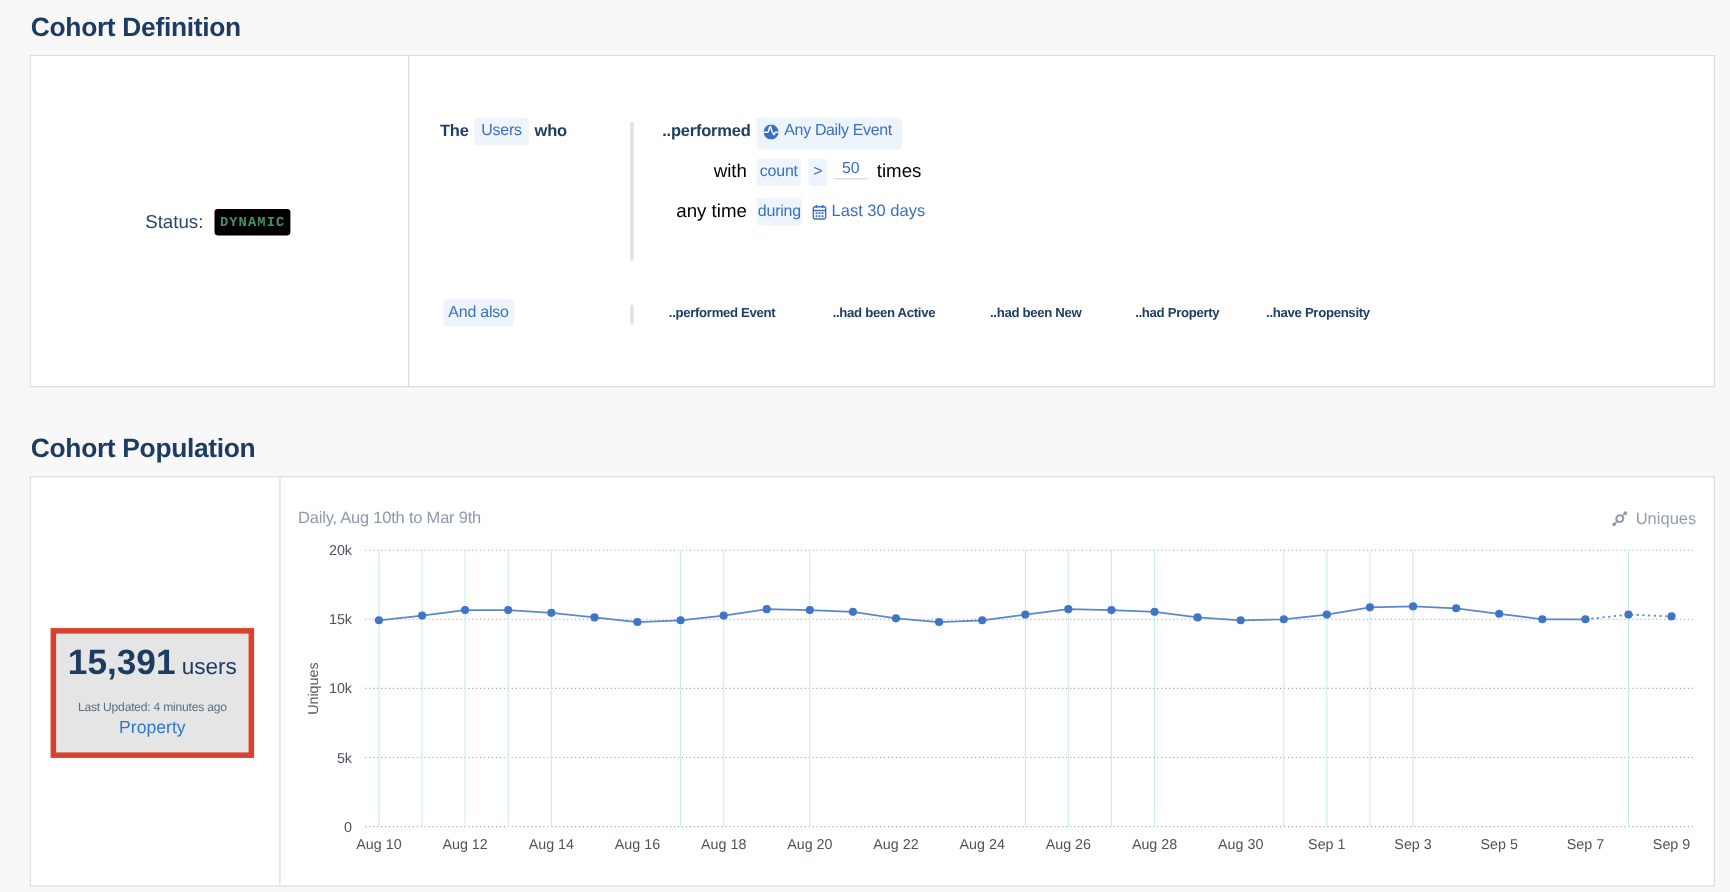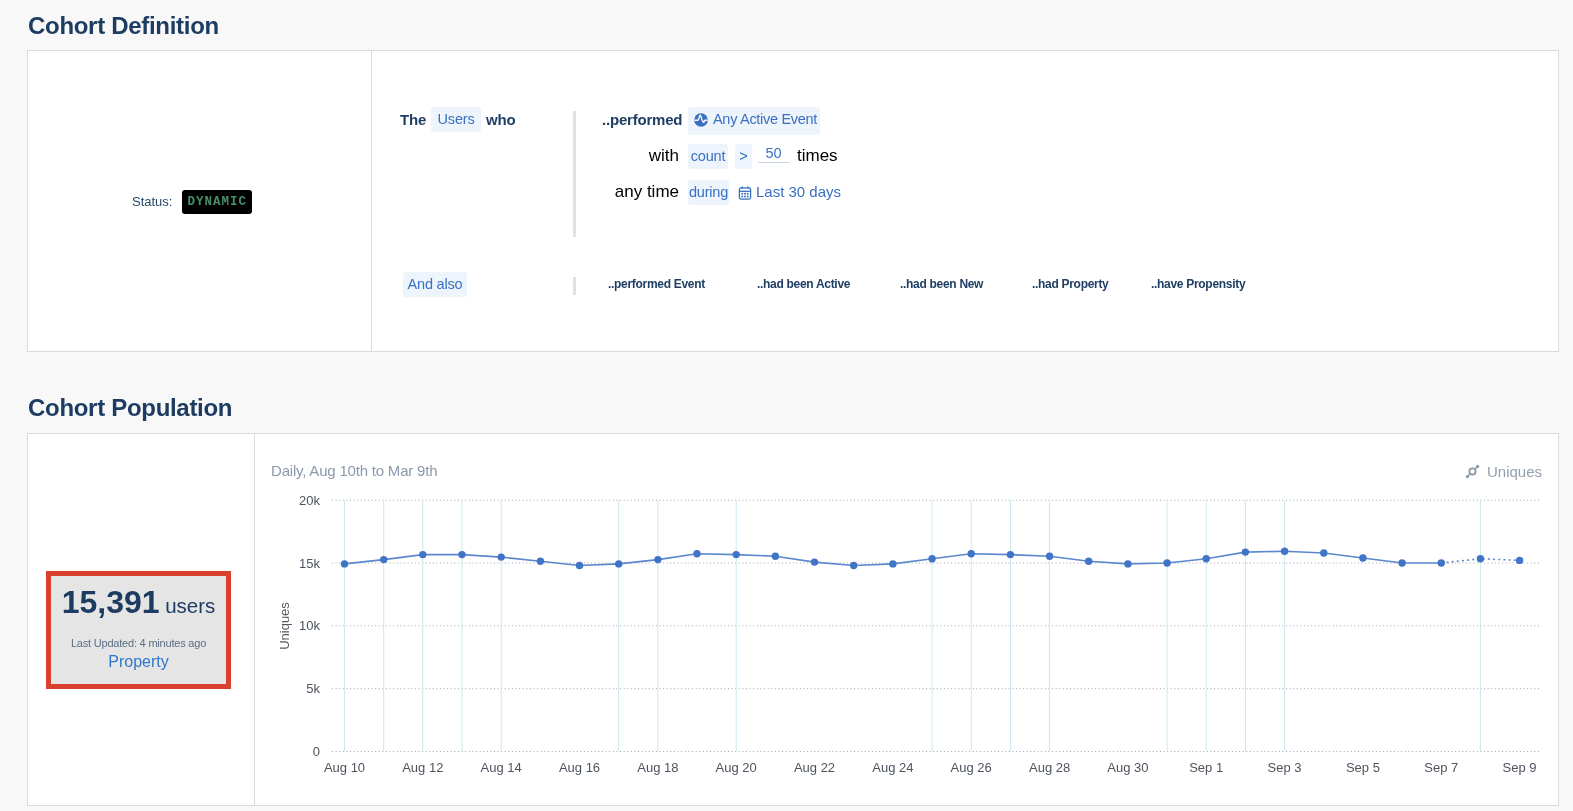--- a/index.html
+++ b/index.html
@@ -17,38 +17,38 @@
 .chart{position:absolute;left:0;top:0;}
 </style></head>
 <body>
 <div class="page">
 
 <div class="h1" style="top:12px;">Cohort Definition</div>
 <div class="box" style="left:27px;top:50px;width:1532px;height:302px;"></div>
 <div class="abs" style="left:371px;top:51px;width:1px;height:300px;background:#d6dbe0;"></div>
 
 <div class="row" style="left:132px;top:189px;height:25px;">
-  <span style="color:#29486b;font-size:13px;">Status:</span>
+  <span style="color:#29486b;font-size:17px;">Status:</span>
   <span style="margin-left:10px;display:inline-block;background:#000000;color:#48906a;border-radius:3px;font-family:'Liberation Mono',monospace;font-weight:bold;font-size:12.5px;letter-spacing:1px;padding:5px 5px;">DYNAMIC</span>
 </div>
 
 <div class="abs navy" style="left:400px;top:112px;">The</div>
 <div class="abs chipA" style="left:431px;top:107px;width:50px;">Users</div>
 <div class="abs navy" style="left:486px;top:112px;">who</div>
 
 <div class="vbar" style="left:573px;top:111px;height:126px;"></div>
 
 <div class="abs navy" style="left:602px;top:112px;width:77px;text-align:right;">..performed</div>
 <div class="abs chipA" style="left:688px;top:107px;width:132px;text-align:left;padding-left:0;">
   <span style="display:inline-flex;align-items:center;gap:5px;padding-left:6px;">
   <svg width="14" height="14" viewBox="0 0 14 14" style="flex:none;">
           <circle cx="7" cy="7" r="6.8" fill="#3a70c1"></circle>
           <path d="M1.1 7.3 H4.1 C4.8 7.3 5.2 2.1 6.2 2.1 C7.2 2.1 7.4 7.3 8.2 7.3 C8.8 7.3 8.9 9.4 9.6 9.4 C10.2 9.4 10.3 7.3 11 7.3 H12.9" fill="none" stroke="#fff" stroke-width="1.4" stroke-linecap="round" stroke-linejoin="round"></path>
         </svg>
-  <span style="letter-spacing:-0.3px;">Any Active Event</span>
+  <span style="letter-spacing:-0.3px;">Any Daily Event</span>
       </span>
 </div>
 
 <div class="abs gray" style="left:602px;top:149px;width:77px;text-align:right;">with</div>
 <div class="abs chipA" style="left:688px;top:143.5px;width:40px;">count</div>
 <div class="abs chipA" style="left:735px;top:143.5px;width:17px;">&gt;</div>
 <div class="abs" style="left:758px;top:142px;width:31px;text-align:center;color:#3a70c1;font-size:14.5px;line-height:15px;padding:4px 0 1px;border-bottom:1.5px solid #c3d4ea;">50</div>
 <div class="abs gray" style="left:797px;top:149px;">times</div>
 
 <div class="abs gray" style="left:602px;top:185px;width:77px;text-align:right;">any time</div>

